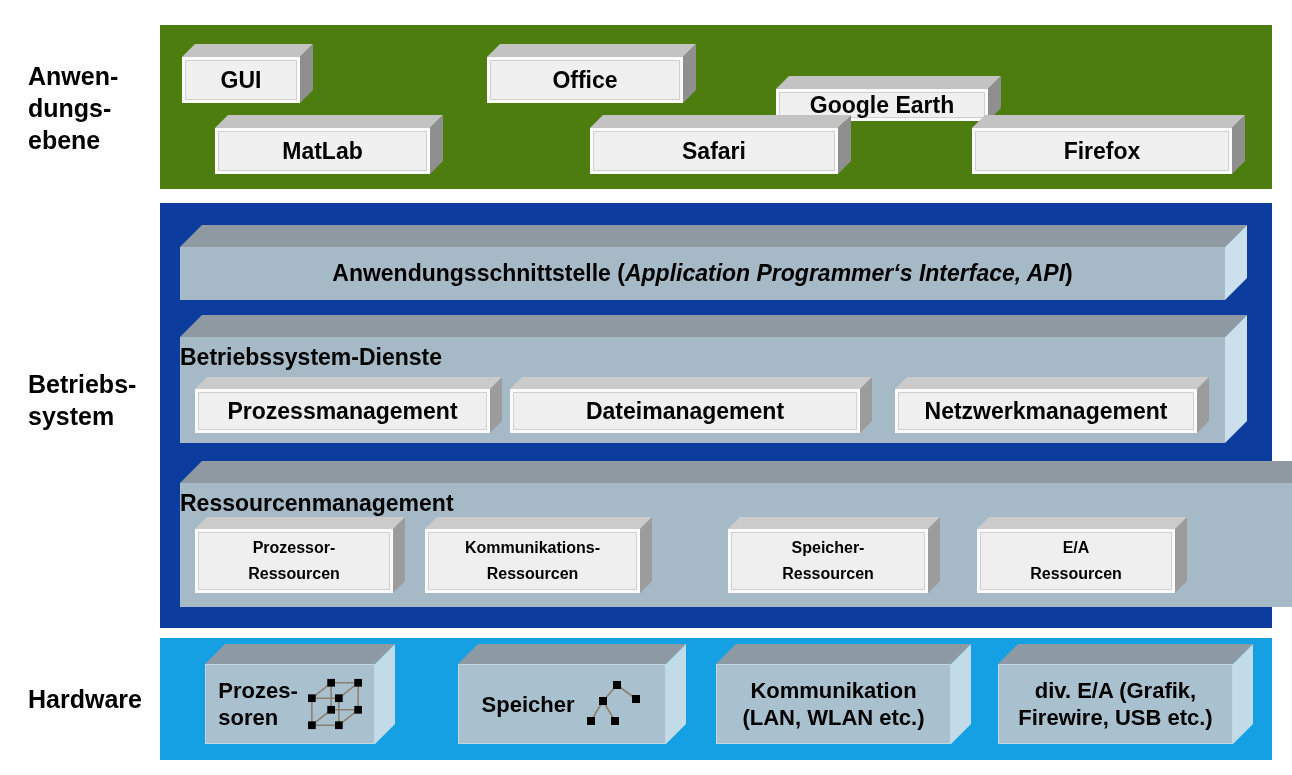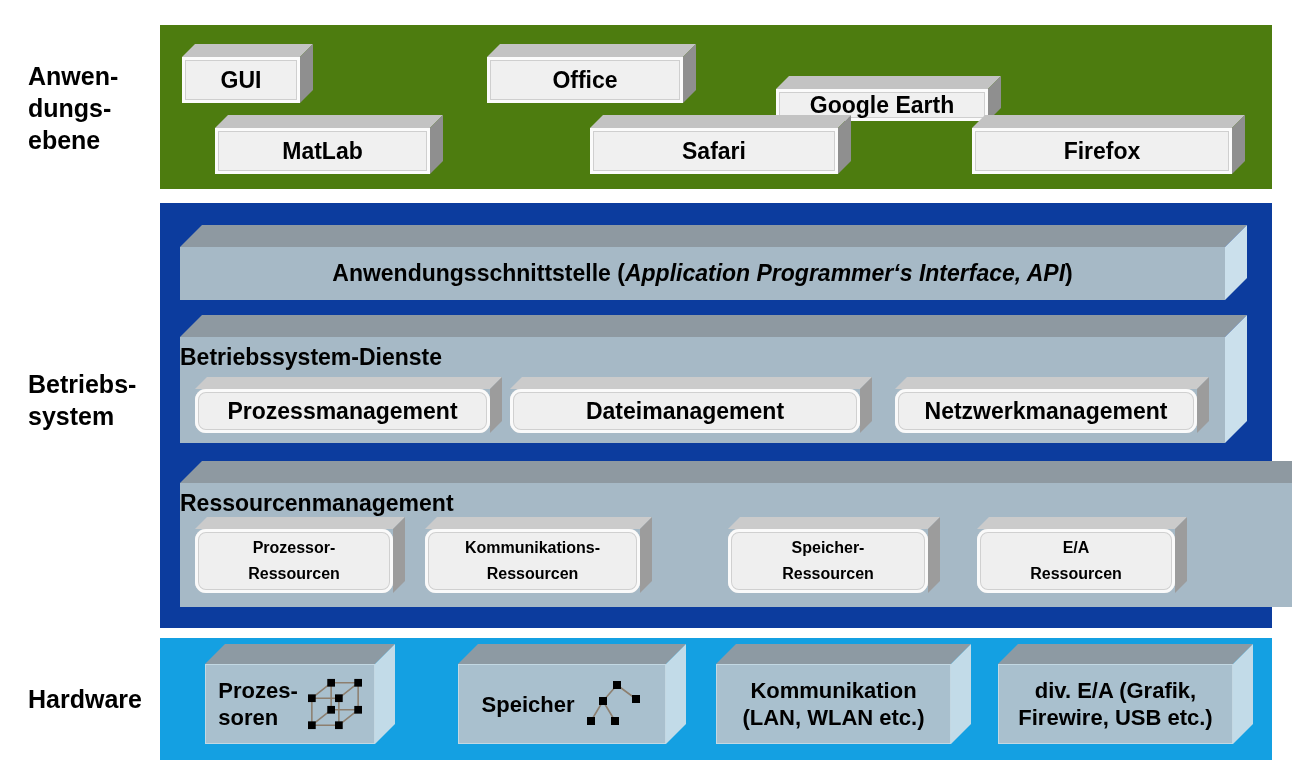--- a/index.html
+++ b/index.html
@@ -32,21 +32,21 @@
   .slab-panel{--d:22px;--top:#8e99a1;--right:#cbe0ec;background:#a6b9c6;}
   .api-bar{display:flex;align-items:center;justify-content:center;font-weight:bold;font-size:23px;}
   .api-bar i{font-style:italic;}
   .panel-title{position:absolute;top:7px;left:0;width:100%;text-align:left;
                font-weight:bold;font-size:23px;}
 
   
   .slab-white{--d:12px;--top:#cbcbcb;--right:#9c9c9c;background:#efefef;
               box-shadow:inset 0 0 0 3px #fafafa, inset 0 0 0 4px #d0d0d0;
               display:flex;flex-direction:column;align-items:center;justify-content:center;
-              font-weight:bold;font-size:23px;line-height:27px;text-align:center;border-radius:11px;}
+              font-weight:bold;font-size:23px;line-height:27px;text-align:center;}
   .slab-white.two-line{font-size:16px;line-height:26px;}
 
   
   .slab-hw{--d:20px;--top:#8d9aa3;--right:#c2dbe8;background:#a9c0ce;
            box-shadow:inset 0 0 0 1px #c3d8e3;
            display:flex;align-items:center;justify-content:center;gap:10px;
            font-weight:bold;font-size:22px;line-height:27px;padding:0 10px;}
   .hw-text-left{text-align:left;}
   .hw-text-center{text-align:center;}
   .hw-icon{flex:0 0 auto;display:block;}

